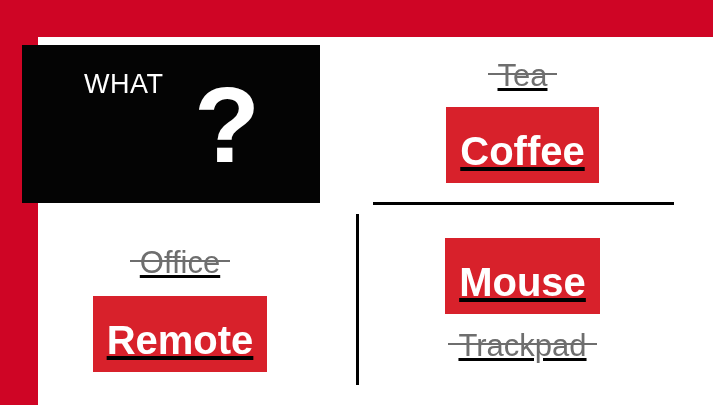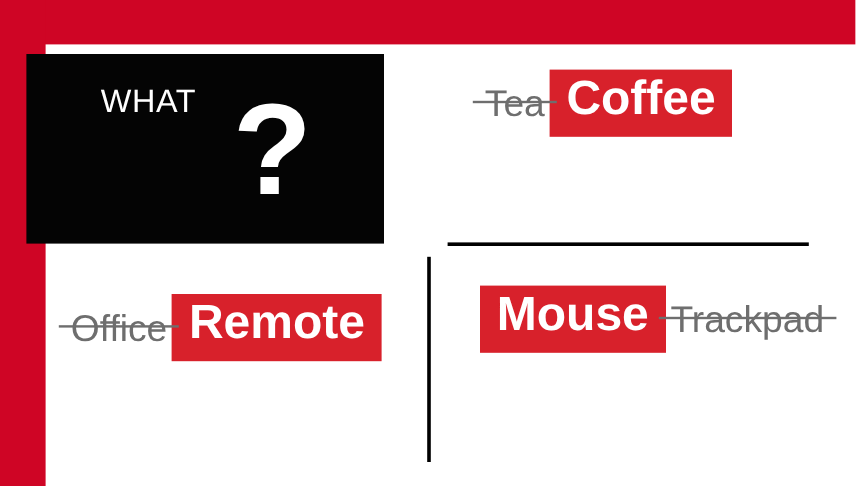--- a/index.html
+++ b/index.html
@@ -89,22 +89,23 @@
     top: 214px;
     width: 3px;
     height: 171px;
     background: #000000;
   }
 
   
   .choice {
     position: absolute;
     display: flex;
-    flex-direction: row;
+    flex-direction: column;
     align-items: center;
+    text-decoration: underline;
   }
   .choice-tea     { left: 400px; top: 58px;  width: 245px; }
   .choice-work    { left: 55px;  top: 245px; width: 250px; }
   .choice-pointer { left: 400px; top: 238px; width: 245px; }
 
   .opt {
     display: inline-block;
     white-space: nowrap;
     font-weight: 700;
     line-height: 1;
@@ -127,21 +128,21 @@
     height: 2px;
     background: #6e6e6e;
   }
 
   
   .opt.chosen {
     background: var(--highlight, #d8212b);
     color: #ffffff;
     font-size: 40px;
     font-weight: 700;
-    padding: 4px 14px 12px 14px;
+    padding: 24px 14px 12px 14px;
   }
 
   .gap-sm { height: 14px; }
   .gap-md { height: 16px; }
 </style>
 </head>
 <body>
 
 <div id="poster" style="--brand: #cf0525; --highlight: #d8212b;">
 

